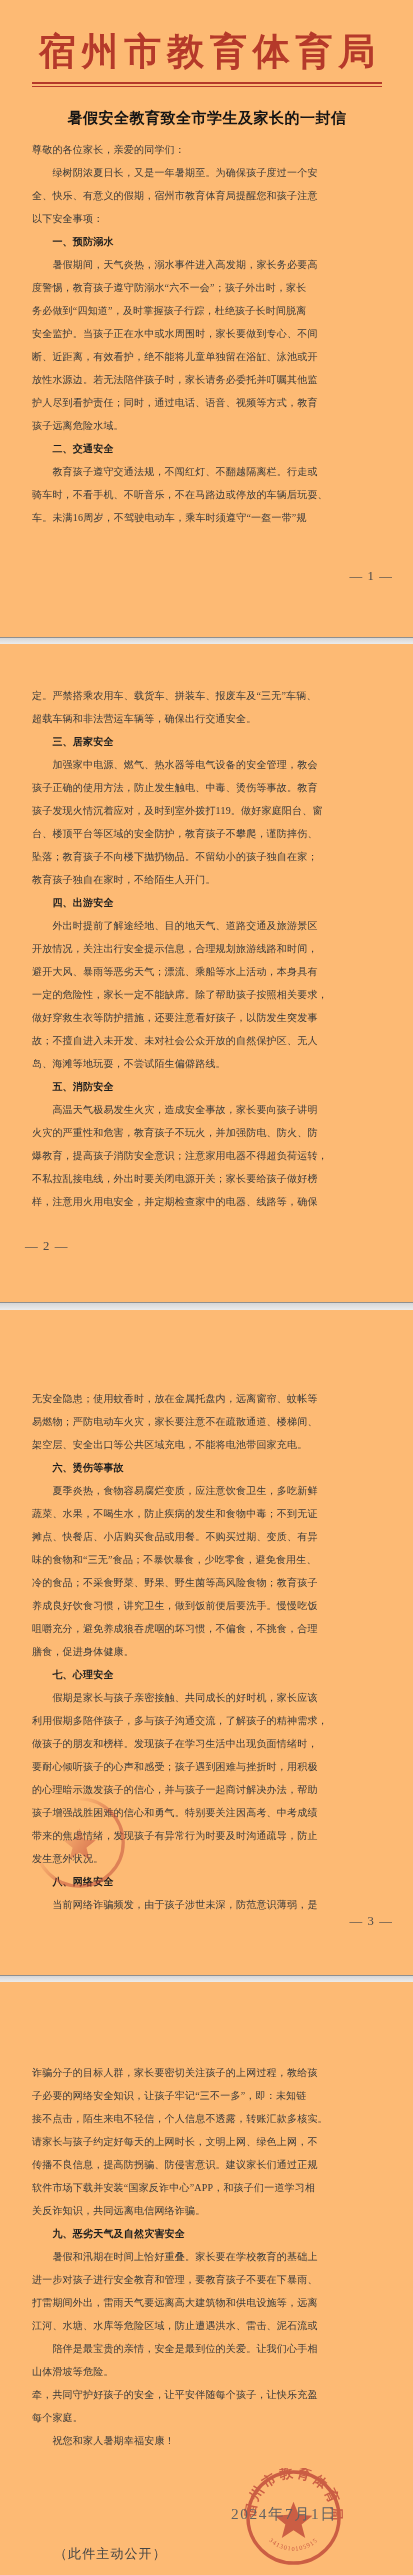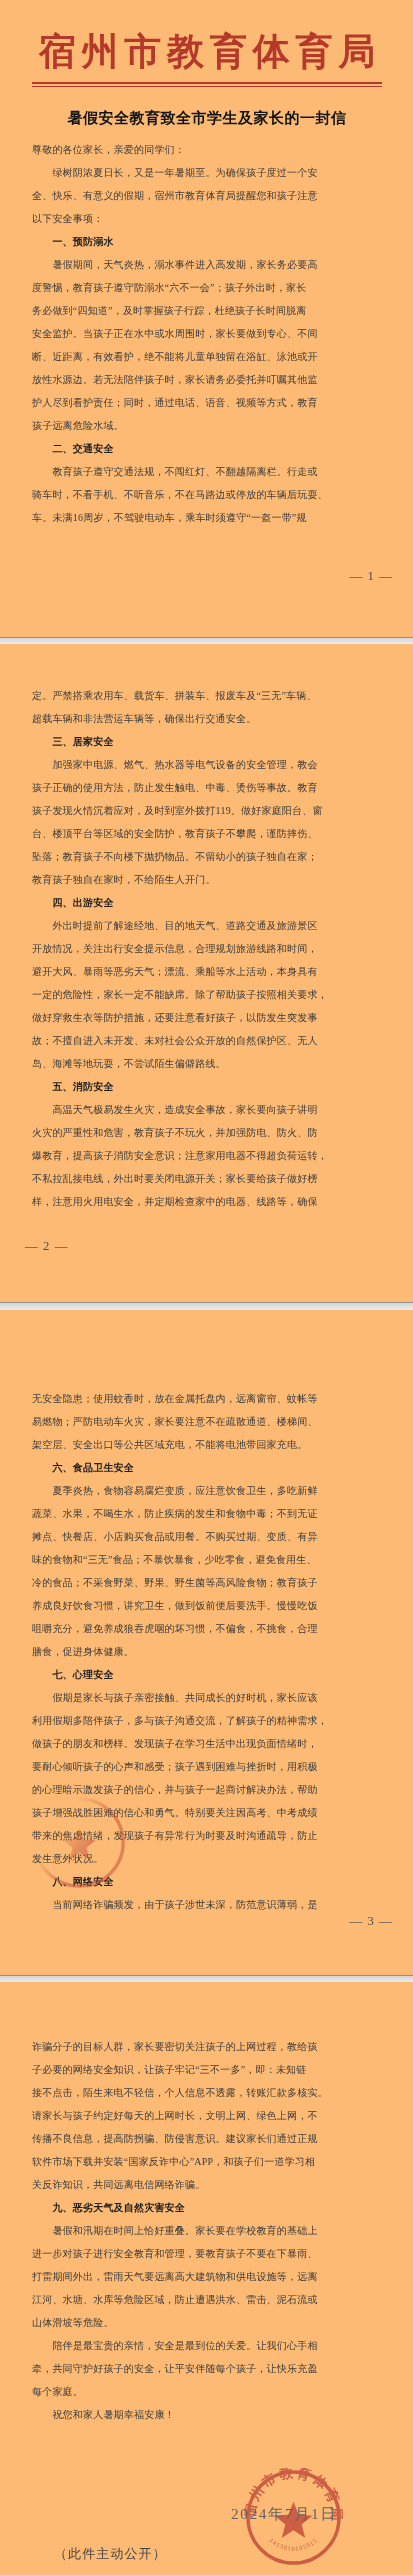--- a/index.html
+++ b/index.html
@@ -36,21 +36,21 @@
   .doc-title{
     margin-top:21px; text-align:center;
     font-size:15px; line-height:21px; font-weight:700; color:#141414;
     letter-spacing:0.5px; white-space:nowrap;
   }
   
   .body{font-size:10px; line-height:23px; color:#3a3a3a;}
   .p1 .body{padding-top:9px;}   
   .p2 .body{padding-top:40px;}
   .p3 .body{padding-top:77px;}
-  .p4 .body{padding-top:53px;}
+  .p4 .body{padding-top:79px;}
   .line{white-space:nowrap; letter-spacing:0.2px;}
   .line.bold{font-weight:700; color:#1f1f1f;}
   .pagenum{
     position:absolute; font-size:12.7px; color:#4a4a4a; letter-spacing:1.1px;
     white-space:nowrap;
   }
   .p1 .pagenum{top:569px; right:21px;}
   .p2 .pagenum{top:595px; left:25px;}
   .p3 .pagenum{top:604px; right:21px;}
   
@@ -134,21 +134,21 @@
     <div class="pagenum">— 2 —</div>
   </div>
 
   <div class="pagebreak"></div>
 
   <div class="sheet p3 page">
     <div class="body">
         <div class="line">无安全隐患；使用蚊香时，放在金属托盘内，远离窗帘、蚊帐等</div>
         <div class="line">易燃物；严防电动车火灾，家长要注意不在疏散通道、楼梯间、</div>
         <div class="line">架空层、安全出口等公共区域充电，不能将电池带回家充电。</div>
-        <div class="line bold">　　六、食品卫生安全</div>
+        <div class="line bold">　　六、烫伤等事故</div>
         <div class="line">　　夏季炎热，食物容易腐烂变质，应注意饮食卫生，多吃新鲜</div>
         <div class="line">蔬菜、水果，不喝生水，防止疾病的发生和食物中毒；不到无证</div>
         <div class="line">摊点、快餐店、小店购买食品或用餐。不购买过期、变质、有异</div>
         <div class="line">味的食物和“三无”食品；不暴饮暴食，少吃零食，避免食用生、</div>
         <div class="line">冷的食品；不采食野菜、野果、野生菌等高风险食物；教育孩子</div>
         <div class="line">养成良好饮食习惯，讲究卫生，做到饭前便后要洗手。慢慢吃饭</div>
         <div class="line">咀嚼充分，避免养成狼吞虎咽的坏习惯，不偏食，不挑食，合理</div>
         <div class="line">膳食，促进身体健康。</div>
         <div class="line bold">　　七、心理安全</div>
         <div class="line">　　假期是家长与孩子亲密接触、共同成长的好时机，家长应该</div>
@@ -180,22 +180,22 @@
         <div class="line">接不点击，陌生来电不轻信，个人信息不透露，转账汇款多核实。</div>
         <div class="line">请家长与孩子约定好每天的上网时长，文明上网、绿色上网，不</div>
         <div class="line">传播不良信息，提高防拐骗、防侵害意识。建议家长们通过正规</div>
         <div class="line">软件市场下载并安装“国家反诈中心”APP，和孩子们一道学习相</div>
         <div class="line">关反诈知识，共同远离电信网络诈骗。</div>
         <div class="line bold">　　九、恶劣天气及自然灾害安全</div>
         <div class="line">　　暑假和汛期在时间上恰好重叠。家长要在学校教育的基础上</div>
         <div class="line">进一步对孩子进行安全教育和管理，要教育孩子不要在下暴雨、</div>
         <div class="line">打雷期间外出，雷雨天气要远离高大建筑物和供电设施等，远离</div>
         <div class="line">江河、水塘、水库等危险区域，防止遭遇洪水、雷击、泥石流或</div>
+        <div class="line">　　陪伴是最宝贵的亲情，安全是最到位的关爱。让我们心手相</div>
         <div class="line">山体滑坡等危险。</div>
-        <div class="line">　　陪伴是最宝贵的亲情，安全是最到位的关爱。让我们心手相</div>
         <div class="line">牵，共同守护好孩子的安全，让平安伴随每个孩子，让快乐充盈</div>
         <div class="line">每个家庭。</div>
         <div class="line">　　祝您和家人暑期幸福安康！</div>
       </div>
     <div class="issue-date">2024年7月1日</div>
     <div class="seal seal-main">
       <svg width="99" height="99" viewBox="0 0 200 200">
         <defs>
           <path id="arcTop" d="M 25,118 A 78,78 0 1 1 175,118" fill="none"></path>
           <path id="arcBottom" d="M 34,124 A 72,72 0 0 0 166,124" fill="none"></path>

